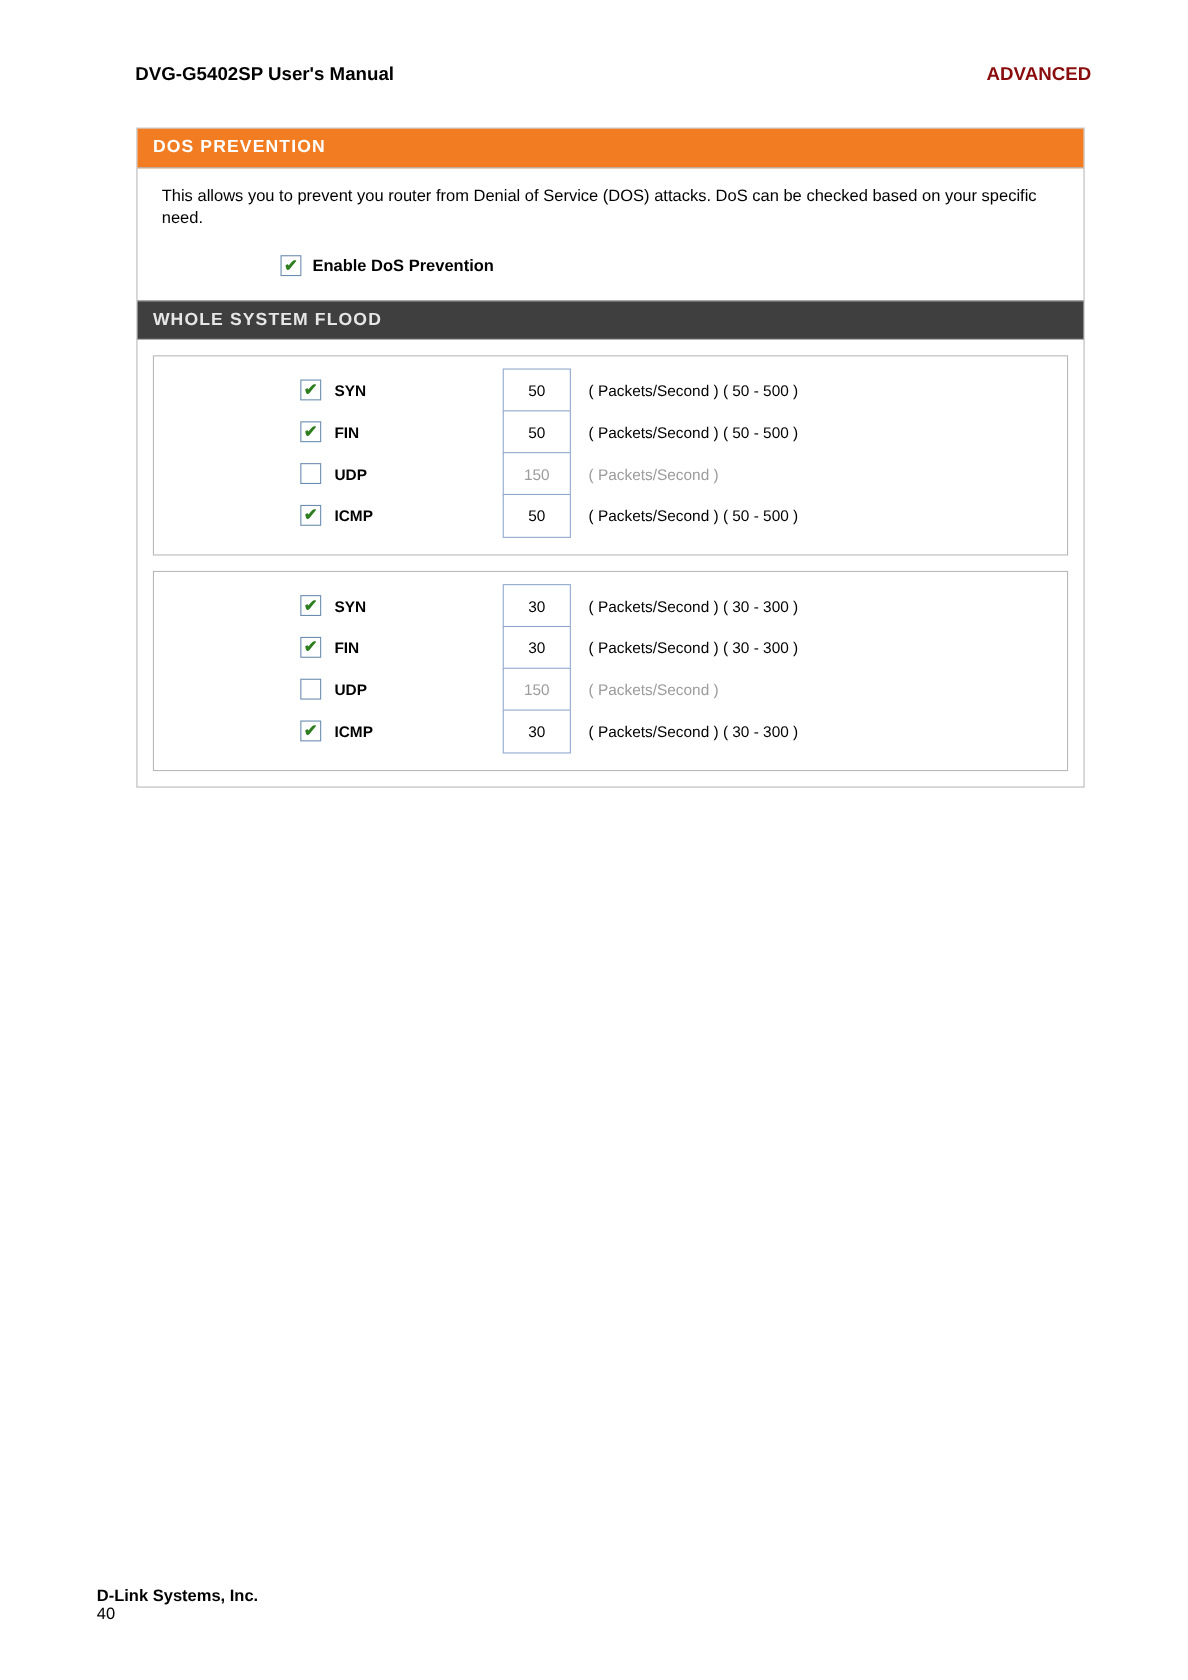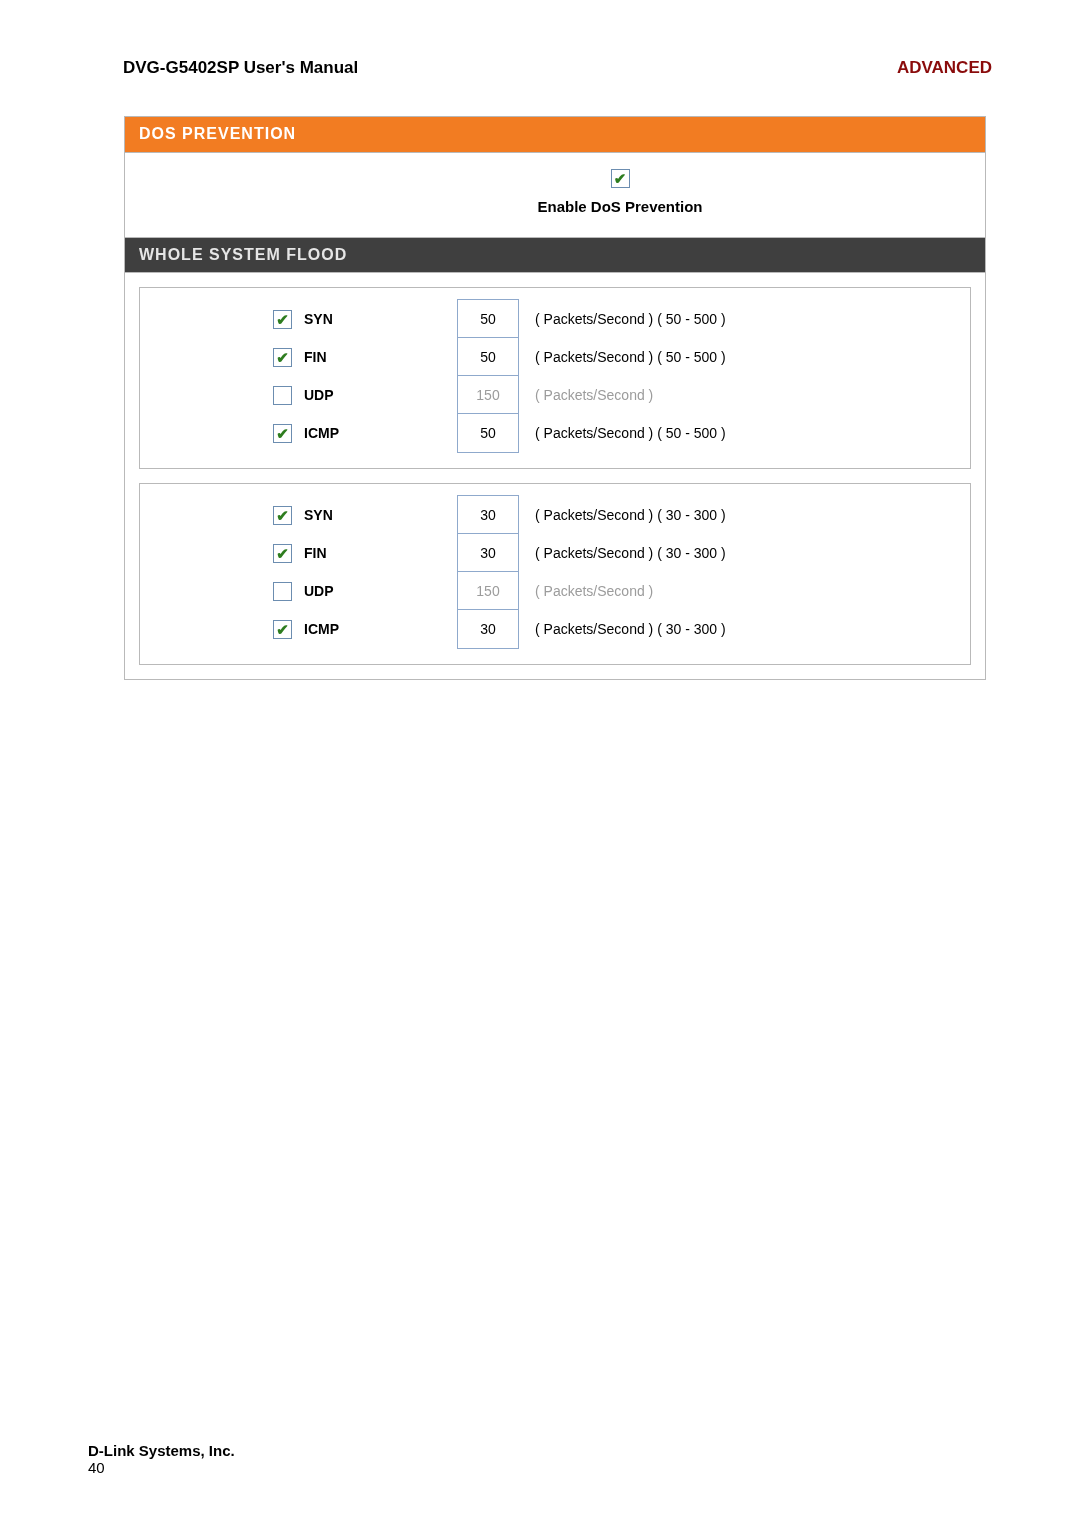--- a/index.html
+++ b/index.html
@@ -64,21 +64,20 @@
   .panel-desc {
     padding: 16px 22px 6px 22px;
     font-size: 15px;
     line-height: 1.35;
   }
   .enable-row {
     display: flex;
     align-items: center;
     gap: 10px;
     padding: 16px 0 22px 130px;
-    flex-direction: column;
   }
   .cb {
     width: 19px;
     height: 19px;
     border: 1px solid #6c8db0;
     background: #fff;
     display: inline-flex;
     align-items: center;
     justify-content: center;
     font-size: 15px;
@@ -178,20 +177,21 @@
   </div>
 
 
 
   <div class="panel">
 
     <div class="panel-header-orange">
       <span>DOS PREVENTION</span>
     </div>
 
+    <div class="panel-desc">This allows you to prevent you router from Denial of Service (DOS) attacks. DoS can be checked based on your specific need.</div>
 
     <div class="enable-row">
       <span class="cb checked"></span>
       <span class="enable-label">Enable DoS Prevention</span>
     </div>
 
     <div class="panel-section-dark">WHOLE SYSTEM FLOOD</div>
 
     <div class="form-rows inner">
       <div class="row">

